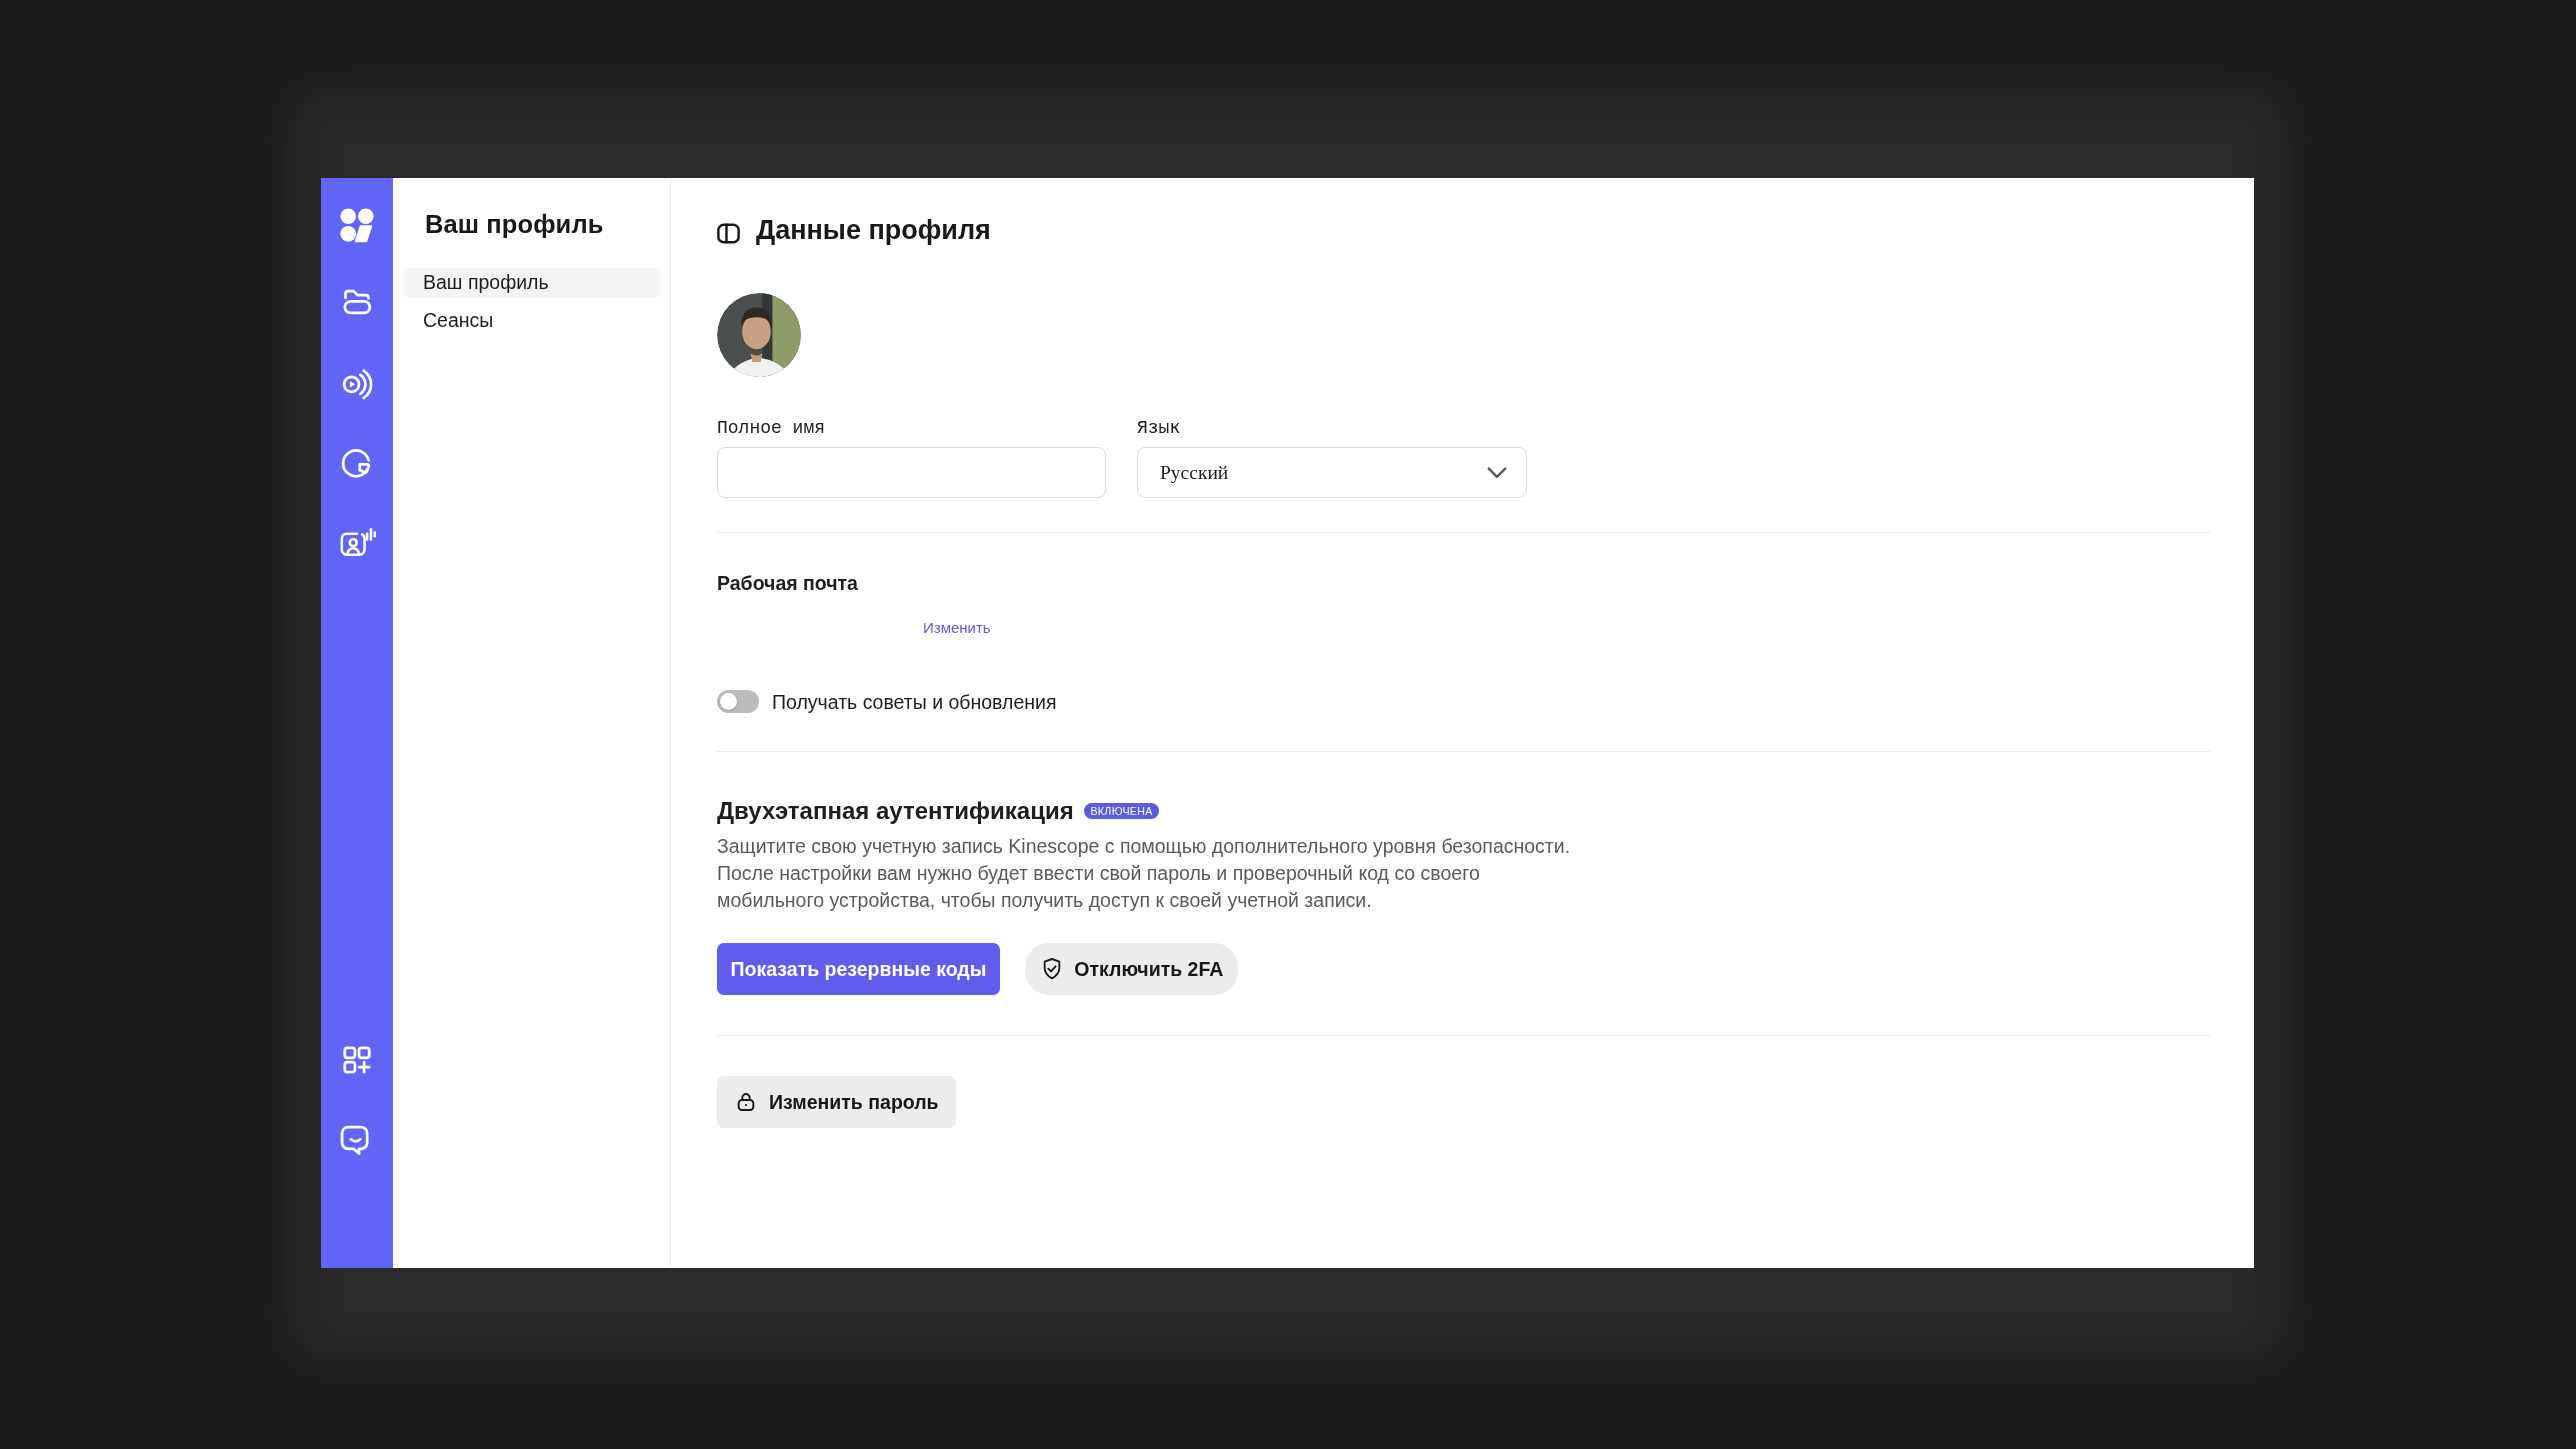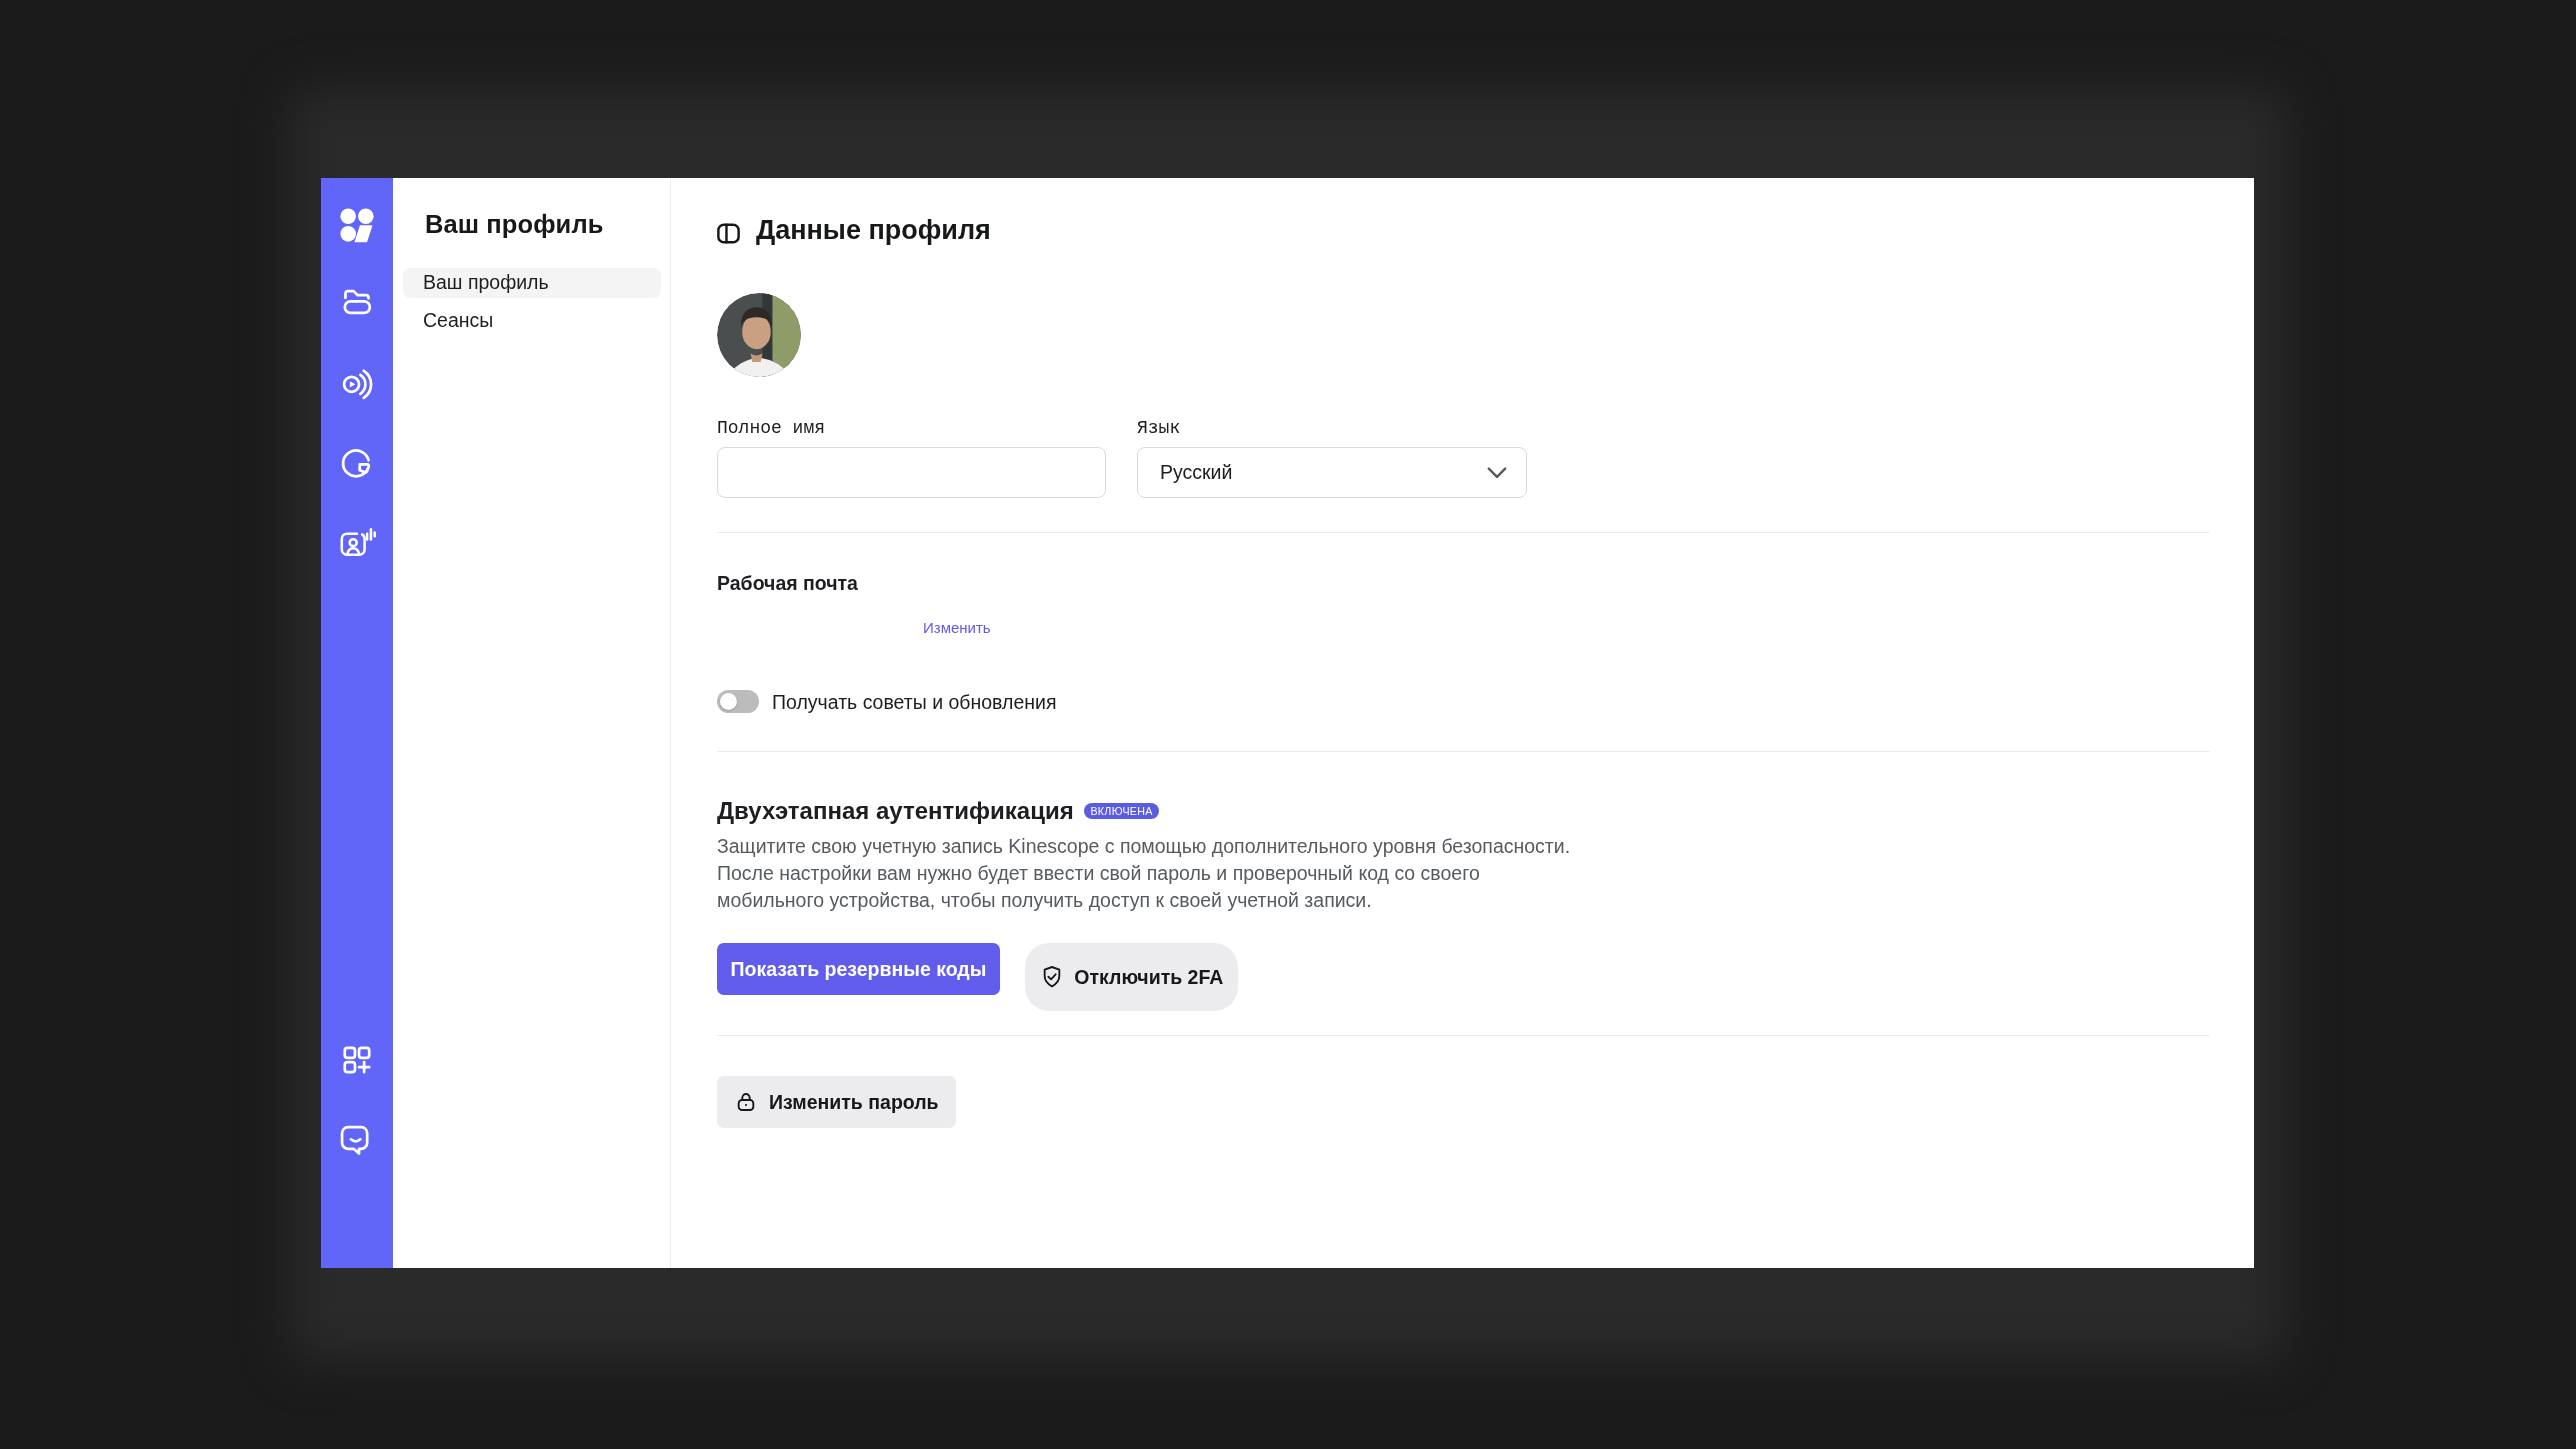--- a/index.html
+++ b/index.html
@@ -35,21 +35,21 @@
   .avatar-big svg, .avatar-mini svg { width:100%; height:100%; display:block; }
 
   .field-label { position:absolute; font-size:18px; color:#1c1e21; top:240px;font-family:Liberation Mono, monospace; }
   .lbl-name { left:46px; }
   .lbl-lang { left:466px; }
   .text-input { position:absolute; left:46px; top:269px; width:389px; height:51px; border:1.3px solid #dadada;
                 border-radius:8px; font-size:19.5px; padding:0 19px; color:#1c1e21; outline:none;
                 font-family:"Liberation Sans",sans-serif; background:#fff; }
   .select { position:absolute; left:466px; top:269px; width:390px; height:51px; border:1.3px solid #dadada;
             border-radius:8px; display:flex; align-items:center; padding:0 19px 0 22px;
-            font-size:19.5px; color:#1c1e21; cursor:pointer; background:#fff; }
+            font-size:19.5px; color:#1c1e21; cursor:pointer; background:#fff;font-family:Liberation Serif, serif; }
   .select .chev { margin-left:auto; width:20px; height:12px; }
 
   .divider { position:absolute; left:46px; width:1493px; height:0; border-top:1.3px solid #ececec; }
   .div1 { top:354px; } .div2 { top:573px; } .div3 { top:857px; }
 
   .email-title { position:absolute; left:46px; top:394px; font-size:19.5px; font-weight:700; color:#1c1e21; }
   .email-change { position:absolute; left:252px; top:441px; font-size:15px; font-weight:500; color:#6158e8; cursor:pointer; }
 
   .toggle { position:absolute; left:46px; top:512px; width:42px; height:23px; border-radius:11.4px;
             background:#bcbcbc; cursor:pointer; }
@@ -61,21 +61,21 @@
   .tfa-title { font-size:24px; font-weight:700; color:#1c1e21; }
   .tfa-badge { background:#5b5ce2; color:#fff; font-size:10.7px; font-weight:400; letter-spacing:0.3px;
                padding:3.4px 6px 2.7px; border-radius:8px; line-height:1; }
   .tfa-desc { position:absolute; left:46px; top:655px; width:872px; font-size:19.5px; line-height:27px; color:#565b60; }
 
   .btn { display:flex; align-items:center; justify-content:center; border-radius:6.7px; cursor:pointer;
          font-size:19.5px; font-family:"Liberation Sans",sans-serif; border:none; }
   .btn-primary { position:absolute; left:46px; top:765px; width:283px; height:52px;
                  background:#615cec; color:#ffffff; font-weight:600;text-align:center; }
   .btn-gray { background:#ececee; color:#17181a; font-weight:600; gap:10.7px; }
-  .btn-2fa { position:absolute; left:354px; top:765px; width:213px; height:68px;border-radius:24px; }
+  .btn-2fa { position:absolute; left:354px; top:765px; width:213px; height:52px;border-radius:24px; }
   .btn-pass { position:absolute; left:46px; top:898px; width:239px; height:52px; }
   .btn .bicon { width:24px; height:24px; flex:0 0 24px; }
 
   .avatar-mini { position:absolute; left:327px; top:1021px; width:52px; height:52px; }
   .avatar-mini .pic { width:52px; height:52px; border-radius:50%; overflow:hidden; }
   .online-dot { position:absolute; right:-2.7px; bottom:1.3px; width:17.4px; height:17.4px; border-radius:50%;
                 background:#57b52d; }
 </style>
 </head>
 <body>

